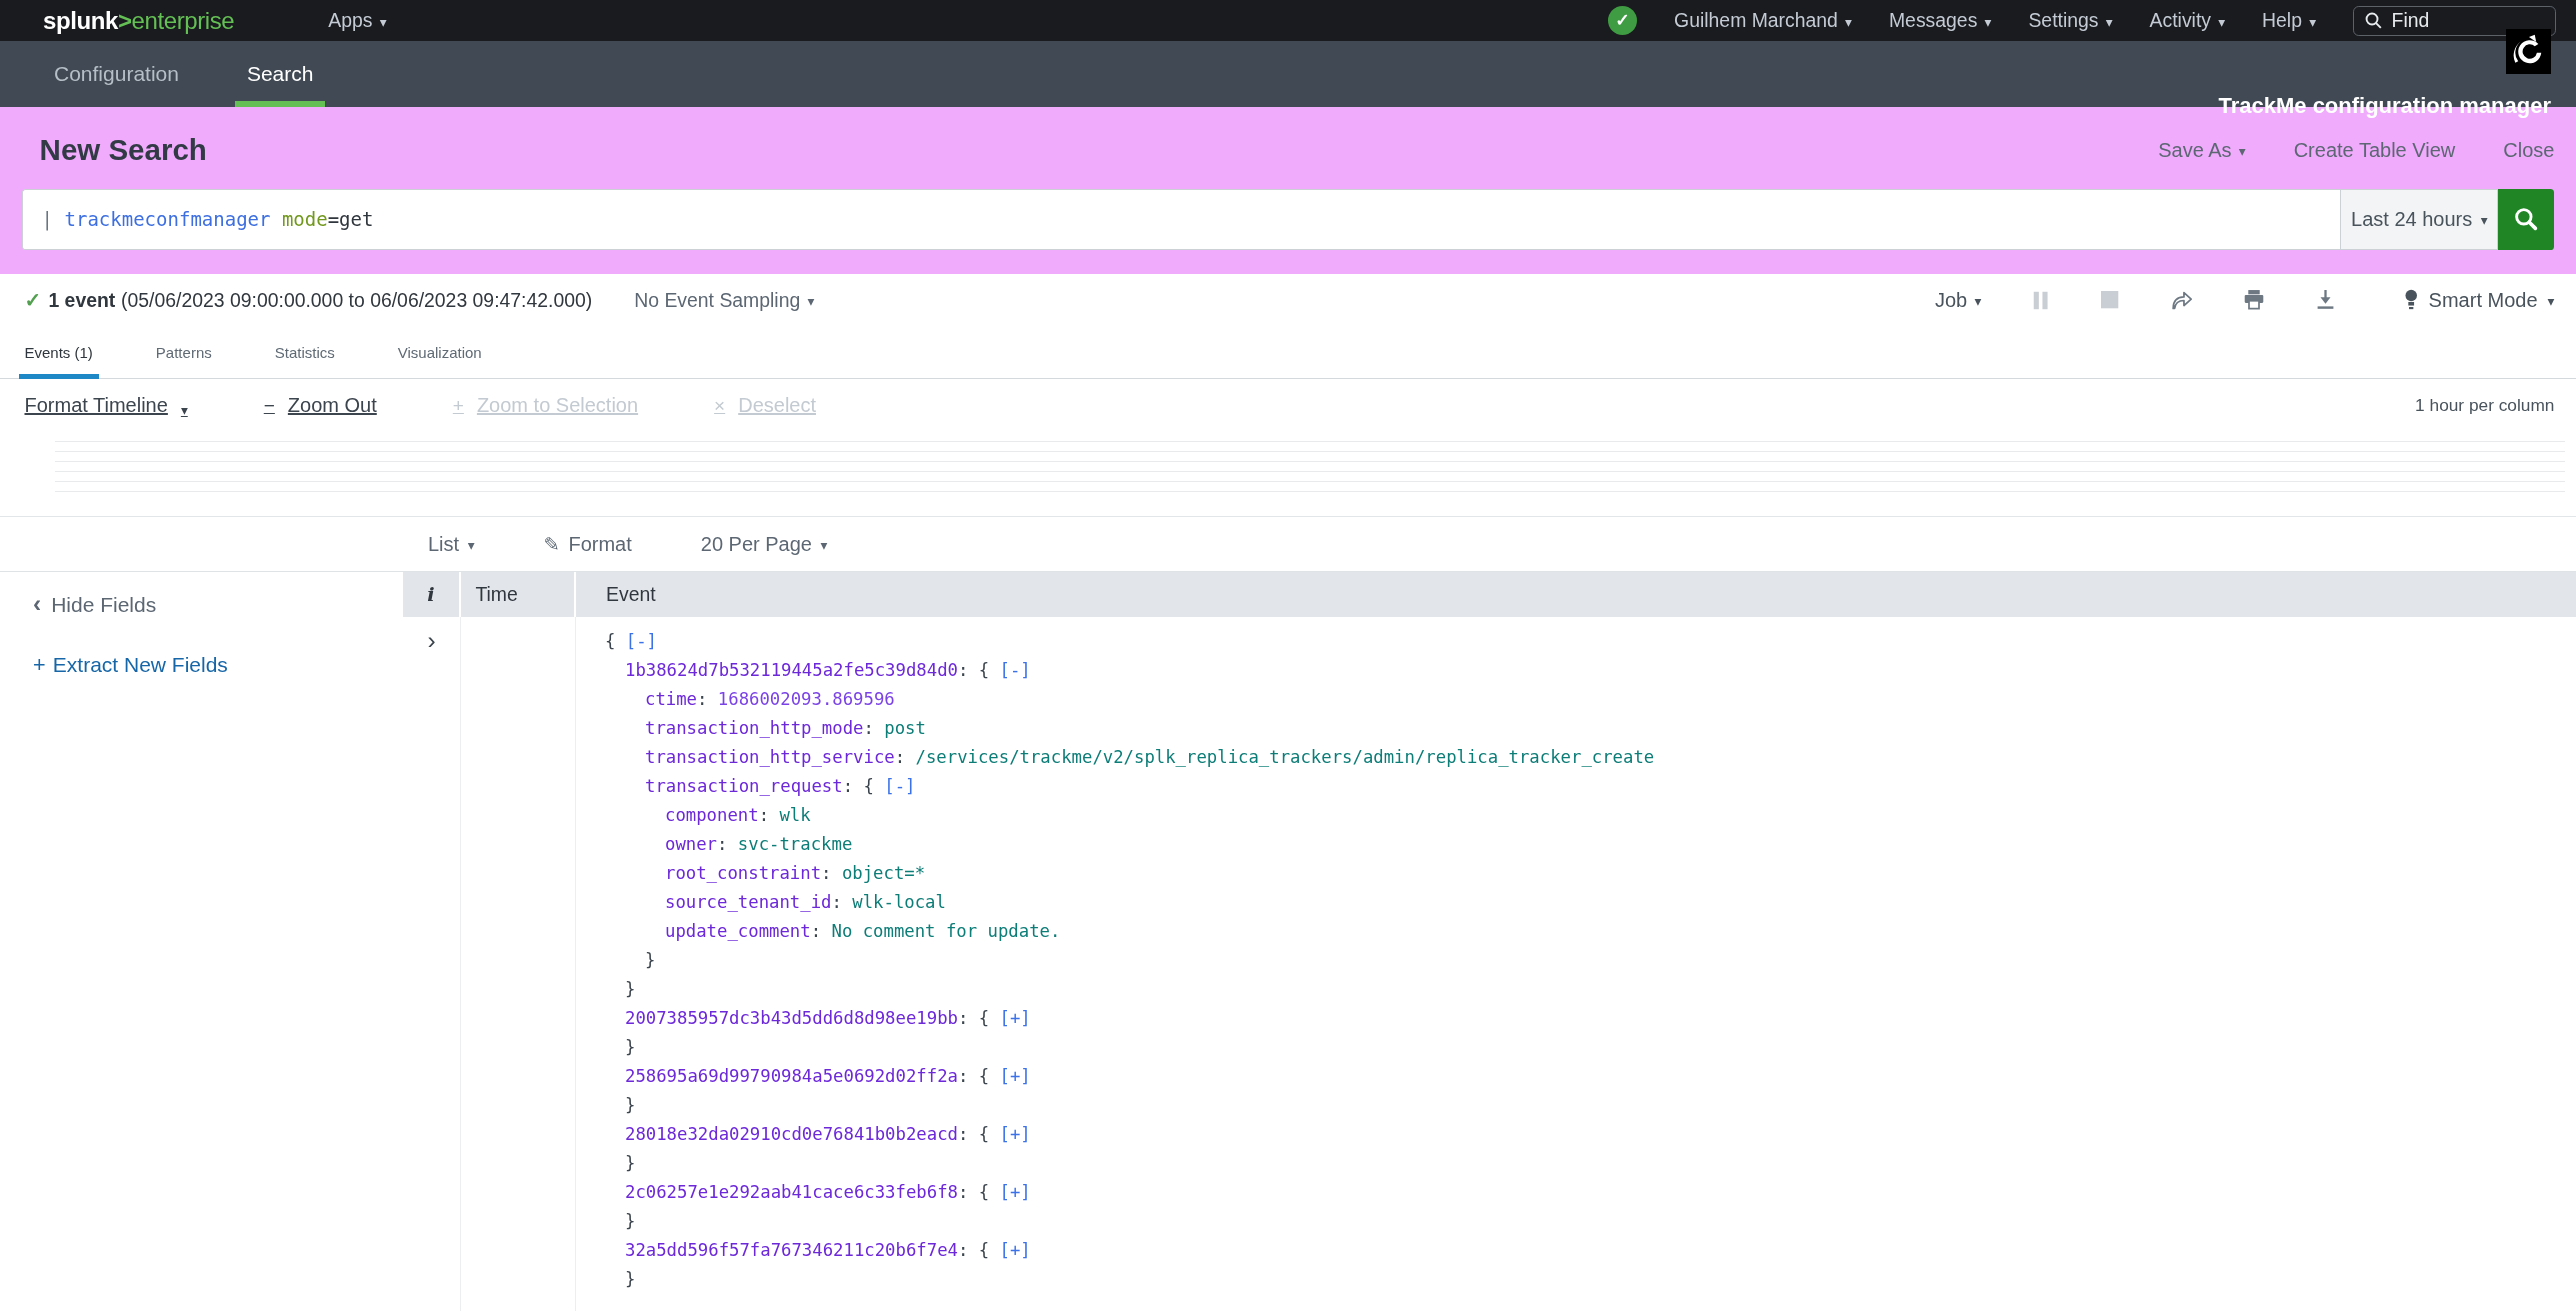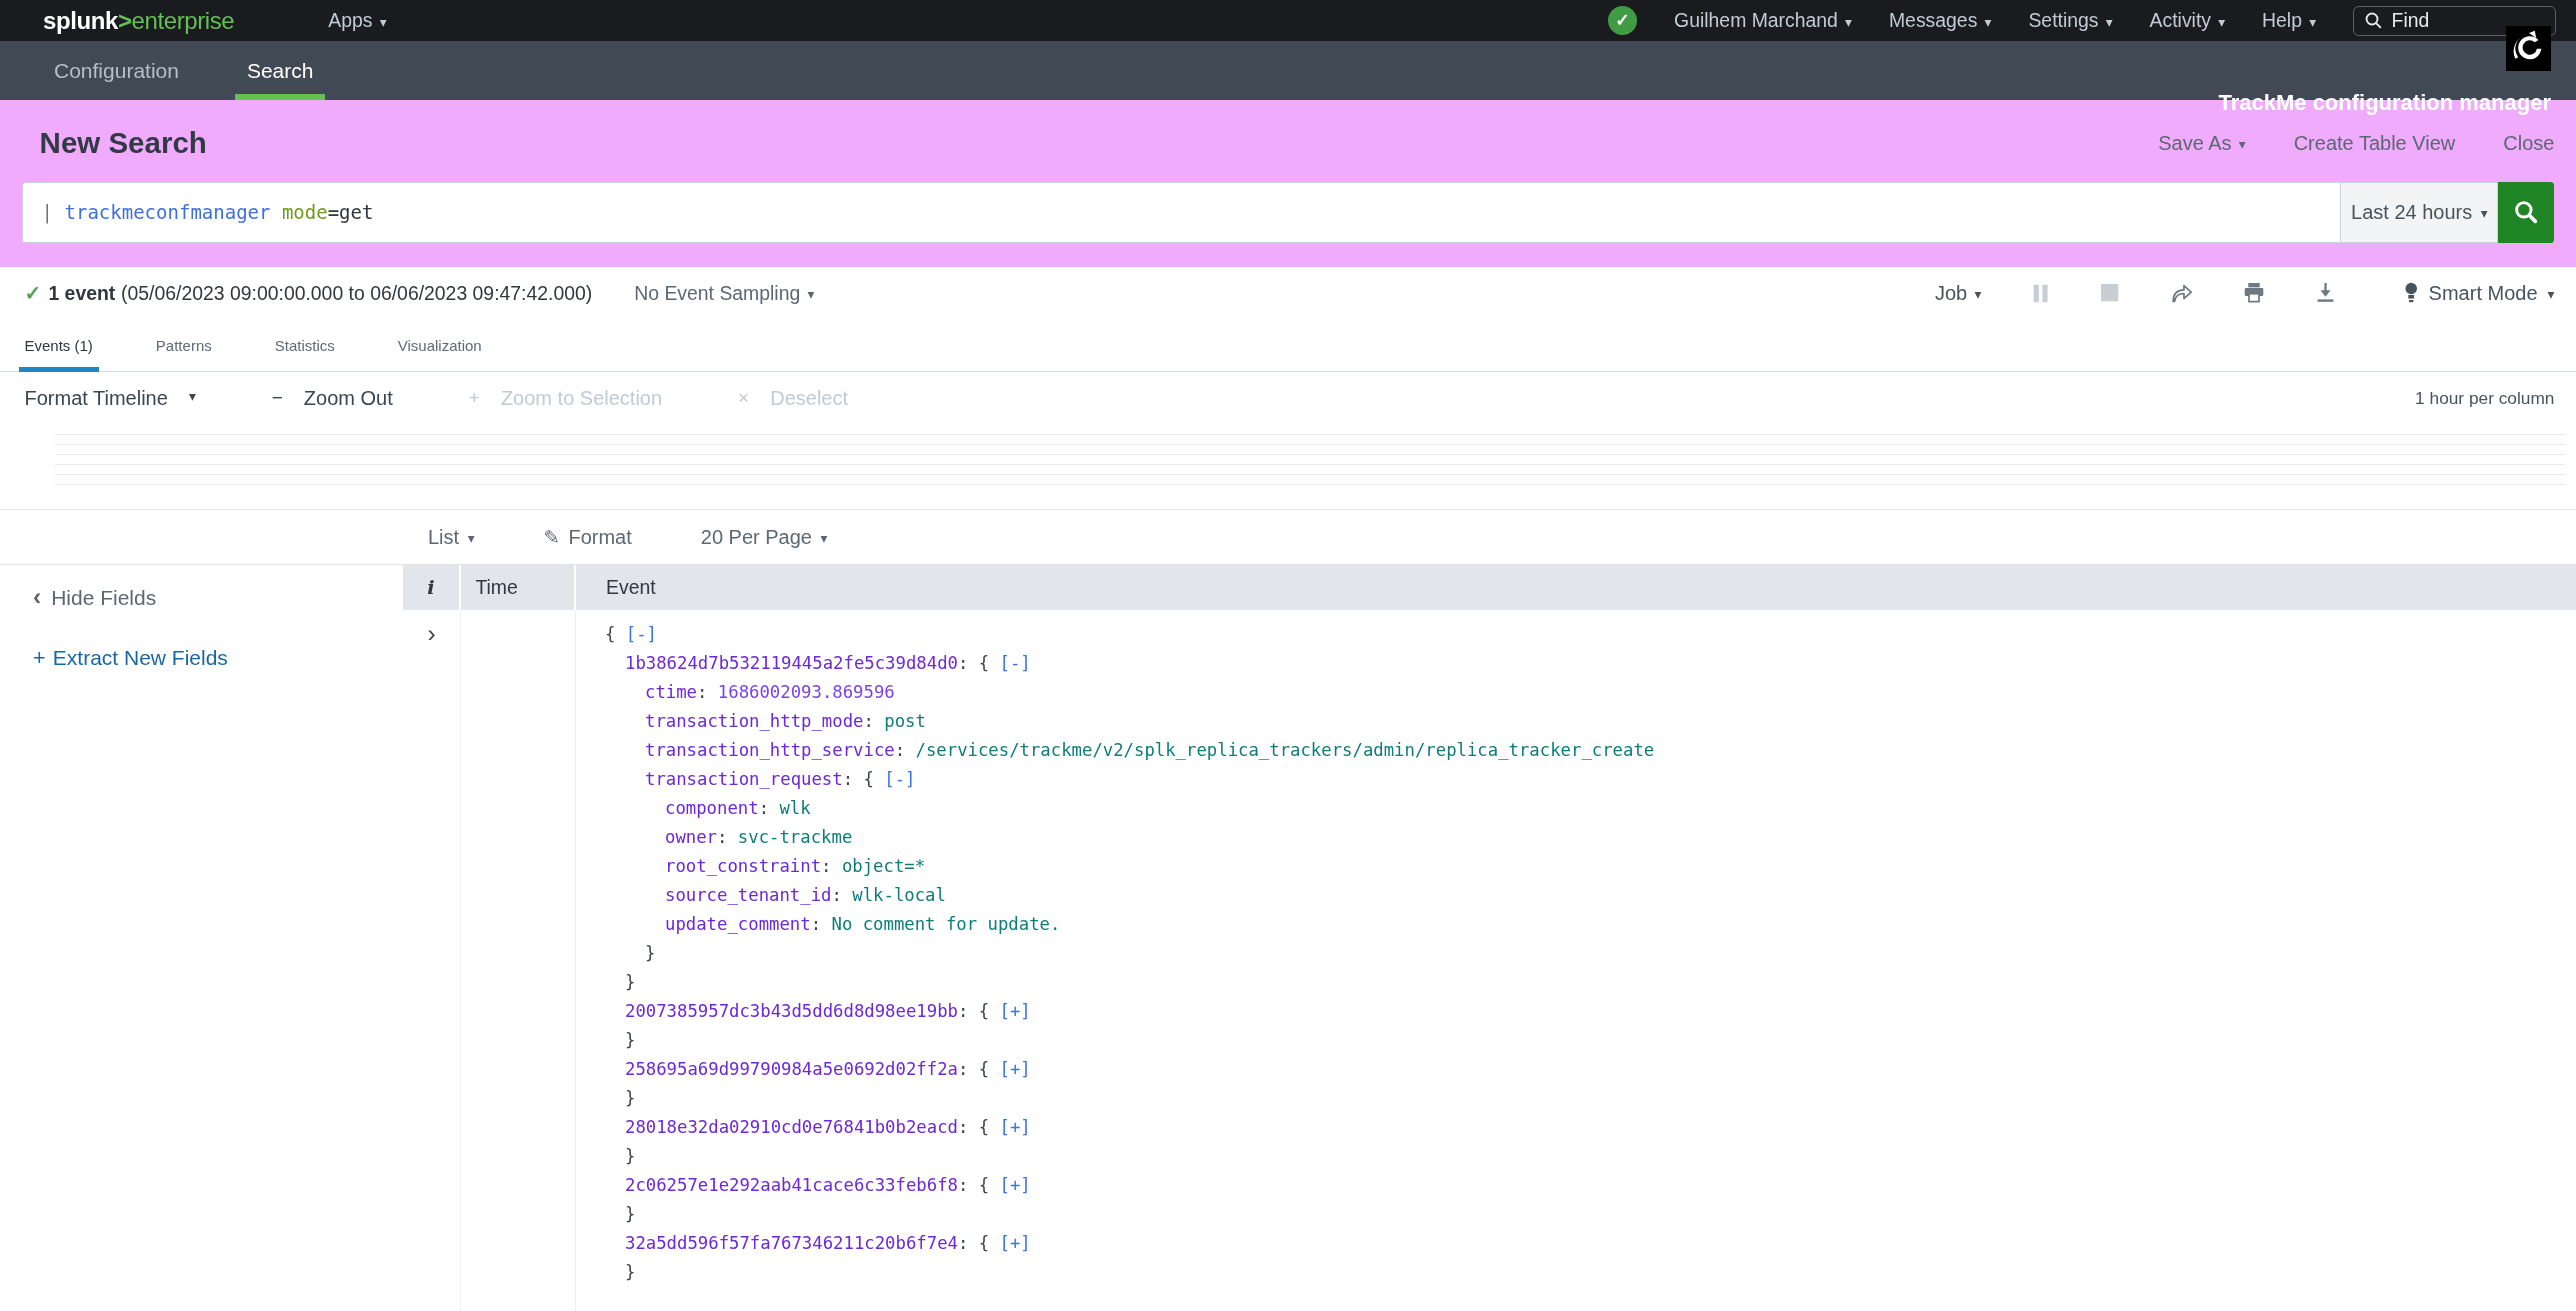--- a/index.html
+++ b/index.html
@@ -16,21 +16,21 @@
   .caret { font-size:13.7px; position:relative; top:1.4px; }
   .apps { margin-left:94px; }
   .top-right { margin-left:auto; display:flex; align-items:center; gap:37px; }
   .status-circle { width:29px; height:29px; border-radius:50%; background:#3f9c42; color:#fff;
      display:flex; align-items:center; justify-content:center; font-size:17.3px; font-weight:bold; }
   .findbox { width:203px; height:30px; border:1.4px solid #5d6269; border-radius:5.8px;
      display:flex; align-items:center; gap:8.6px; padding:0 10px; color:#e8ebee; font-size:19.4px; }
   .findbox svg { flex:0 0 auto; }
 
   
-  .appbar { height:59px; background:#414a54; display:flex; align-items:center; }
+  .appbar { height:66px; background:#414a54; display:flex; align-items:center; }
   .appnav { display:flex; height:100%; margin-left:54px; gap:68px; }
   .appnav-item { display:flex; align-items:center; position:relative; font-size:21px; color:#b6bec7; cursor:pointer; }
   .appnav-item.active { color:#fff; }
   .appnav-item.active .green-underline { position:absolute; bottom:0; left:-11.5px; right:-11.5px;
      height:5.8px; background:#64bf54; }
   .app-ident { margin-left:auto; margin-right:25px; display:flex; align-items:flex-end; gap:19px;flex-direction:column; }
   .app-logo { width:45px; height:45px; background:#000; display:flex; align-items:center; justify-content:center; }
   .app-title { color:#fff; font-size:22px; font-weight:bold; }
 
   
@@ -64,21 +64,21 @@
   .smart { margin-left:69px; display:flex; align-items:center; gap:10px; font-size:20px; color:#49535c; cursor:pointer; }
 
   
   .tabs-row { height:53px; border-bottom:1.4px solid #d4d9dd; display:flex; padding-left:24.5px; background:#fff; }
   .tab { display:flex; align-items:center; position:relative; margin-right:63px; font-size:15px; color:#5f6a75; cursor:pointer; }
   .tab.active { color:#2f363d; }
   .tab.active .blue-underline { position:absolute; bottom:-1.4px; left:-5.8px; right:-5.8px; height:5px; background:#1e87c6; }
 
   
   .tl-controls { height:52px; display:flex; align-items:center; padding:0 21.6px 0 24.5px; background:#fff; }
-  .tl-btn { font-size:20px; color:#3c444d; display:flex; align-items:flex-start; gap:21px; margin-right:76px; cursor:pointer; }
+  .tl-btn { font-size:20px; color:#3c444d; display:flex; align-items:flex-end; gap:13px; margin-right:76px; cursor:pointer;text-decoration:underline; }
   .tl-btn .sym { font-size:19px; }
   .tl-btn.disabled { color:#c3cad1; cursor:default; }
   .tl-note { margin-left:auto; font-size:17.3px; color:#49535c; }
   .tl-chart { height:85px; position:relative; background:#fff; }
   .tl-grid { position:absolute; left:55px; right:11.5px; top:10px; height:55px;
      background:repeating-linear-gradient(to bottom, #e9eaeb 0 1.4px, transparent 1.4px 10px); }
 
   
   .res-toolbar { height:56px; border-top:1.4px solid #e3e6e9; border-bottom:1.4px solid #dfe3e6;
      display:flex; align-items:center; padding-left:428px; gap:69px; background:#fff; }

